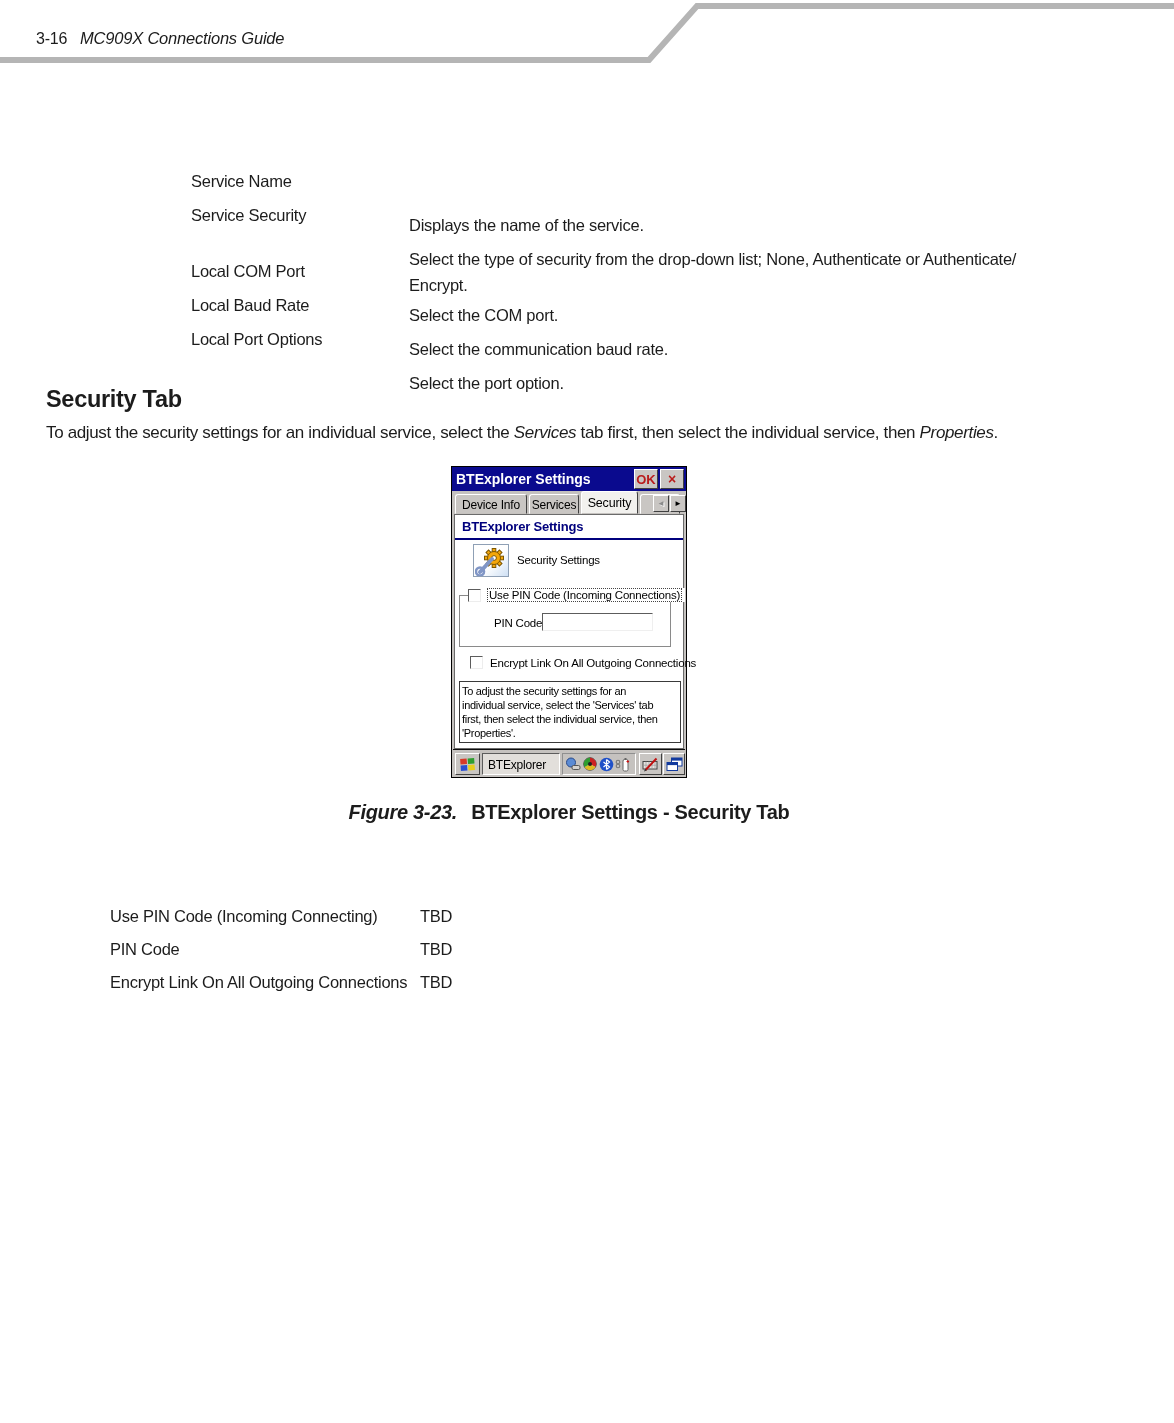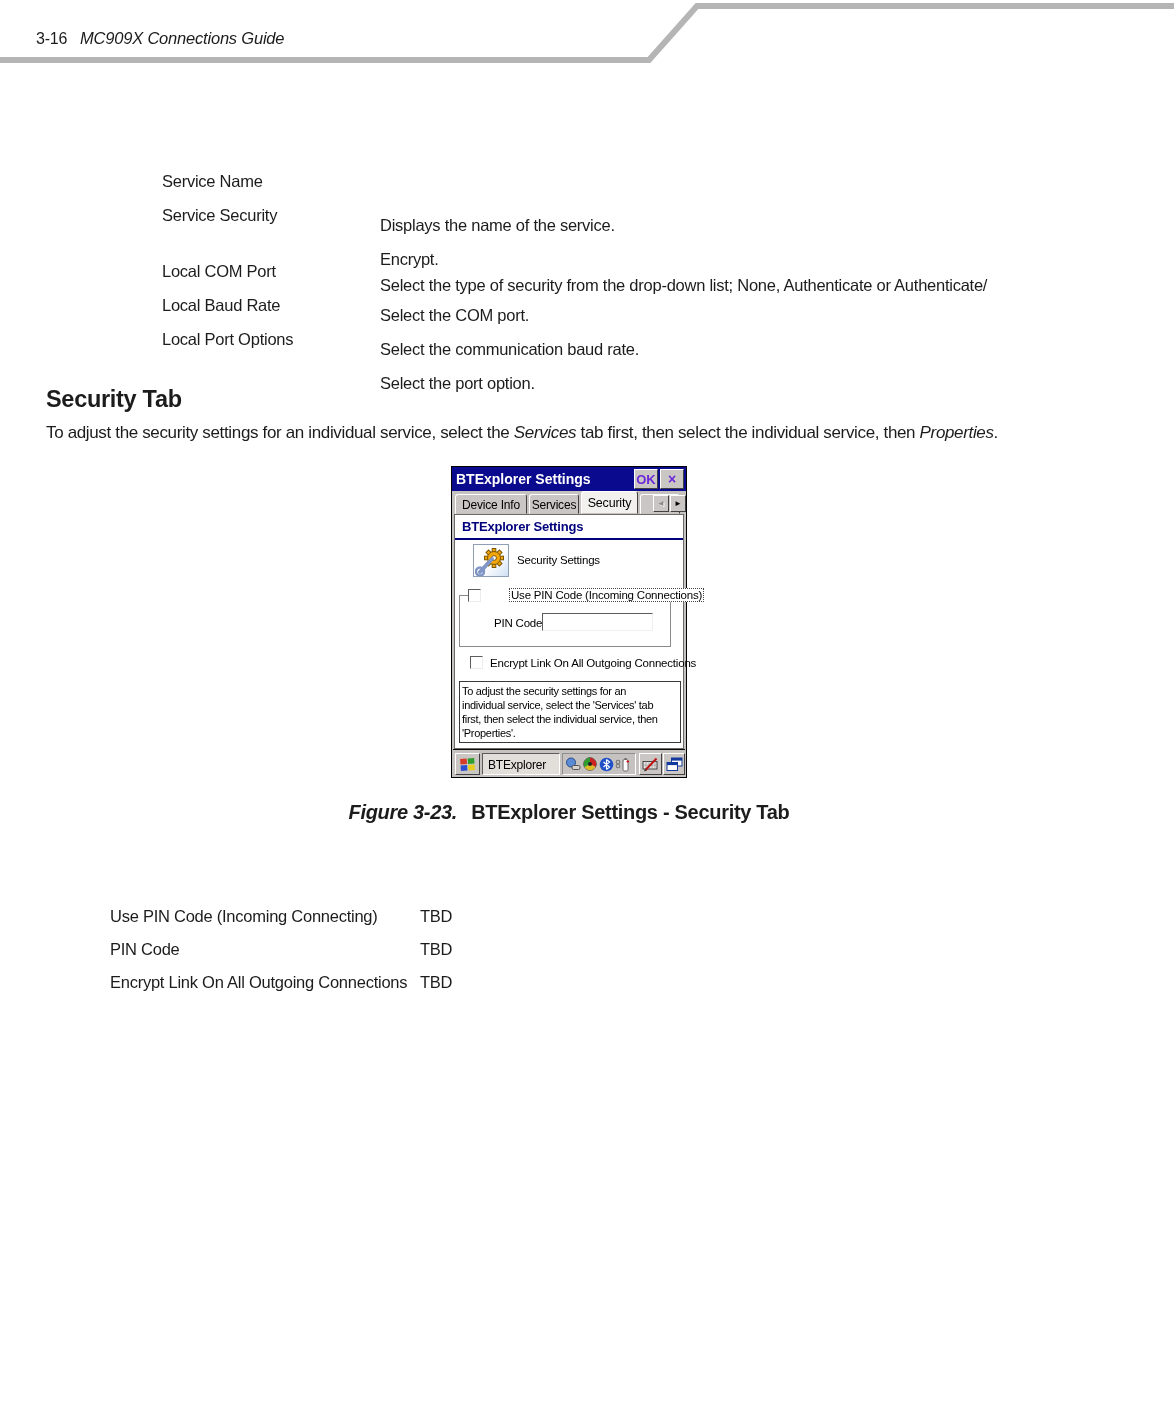--- a/index.html
+++ b/index.html
@@ -7,21 +7,21 @@
         font-family:"Liberation Sans",sans-serif;color:#1c1c1c;}
 
   
   .hdr-num{position:absolute;left:36px;top:30px;font-size:16px;letter-spacing:-0.2px;}
   .hdr-title{position:absolute;left:80px;top:29px;font-size:16.5px;font-style:italic;letter-spacing:-0.2px;}
   .swoosh{position:absolute;left:0;top:0;}
 
   
   .svc{position:absolute;left:162px;top:168px;width:960px;font-size:16.5px;letter-spacing:-0.25px;line-height:26px;}
   .svc-row{position:absolute;display:flex;width:960px;}
-  .svc-row .lbl{flex:0 0 218px;}
+  .svc-row .lbl{flex:0 0 218px;margin-left:29px;}
   .svc-row .desc{flex:1 1 auto;margin-top:44px;}
 
   
   .sec-head{position:absolute;left:46px;top:386px;font-size:23.5px;font-weight:bold;letter-spacing:-0.3px;}
   .sec-intro{position:absolute;left:46px;top:423px;font-size:17px;letter-spacing:-0.35px;white-space:nowrap;line-height:20px;}
   .sec-intro .it{font-style:italic;}
 
   
   .fig-cap{position:absolute;left:46px;top:801px;width:1046px;text-align:center;
            font-size:20px;font-weight:bold;letter-spacing:-0.3px;}
@@ -35,41 +35,41 @@
   
   .dlg{position:absolute;left:451px;top:466px;width:236px;height:312px;box-sizing:border-box;
        background:#c5c2bf;border:1px solid #000;font-size:11.5px;letter-spacing:-0.2px;color:#000;}
   .dlg *{box-sizing:border-box;}
   .raised{background:#c9c6c3;border:1px solid;border-color:#ffffff #404040 #404040 #ffffff;}
   .sunken{background:#fff;border:1px solid;border-color:#5c5c5c #efefef #efefef #5c5c5c;}
 
   .dlg-title{position:absolute;top:0;left:0;width:234px;height:24px;background:#0a0a8e;}
   .dlg-title .t{position:absolute;left:4px;top:4px;color:#fff;font-weight:bold;font-size:14px;letter-spacing:0;white-space:nowrap;}
   .tbtn{position:absolute;top:2px;width:24px;height:20px;font-weight:bold;font-size:13px;line-height:17px;
-        text-align:center;padding:0;font-family:inherit;color:#6d28d9;}
+        text-align:center;padding:0;font-family:inherit;color:#b91c1c;}
   .tbtn.ok{right:28px;}
   .tbtn.x{right:2px;font-size:14px;}
 
   .tabs{position:absolute;top:24px;left:0;width:234px;height:23px;overflow:hidden;}
   .tab{position:absolute;border:1px solid;border-color:#ffffff #404040 #c5c2bf #ffffff;border-radius:3px 3px 0 0;
        background:#c9c6c3;text-align:center;font-size:12px;letter-spacing:-0.2px;padding-top:3px;top:3px;height:20px;white-space:nowrap;overflow:hidden;}
   .tab.active{top:0;height:23px;background:#f2f1ee;z-index:2;font-size:12.5px;padding-top:4px;}
   .tarrow{position:absolute;top:4px;width:16px;height:17px;z-index:3;text-align:center;
           font-size:8px;line-height:14px;padding:0;font-family:inherit;}
   .tarrow.dis{color:#8b8b8b;text-shadow:1px 1px 0 #fff;}
 
   .dlg-body{position:absolute;top:47px;left:2px;width:230px;height:235px;background:#fff;border:1px solid #6b6b6b;}
   .inner-title{position:absolute;left:7px;top:4px;font-weight:bold;font-size:13px;color:#00007d;white-space:nowrap;}
   .rule{position:absolute;left:0;top:23px;width:228px;height:2px;background:#00007d;}
   .icon-box{position:absolute;left:18px;top:29px;width:36px;height:33px;border:1px solid #8fa0b5;
             background:linear-gradient(135deg,#ffffff 55%,#cfe0f4);display:flex;align-items:center;justify-content:center;}
   .icon-caption{position:absolute;left:62px;top:39px;white-space:nowrap;}
 
   .gbox{position:absolute;left:4px;top:80px;width:212px;height:52px;border:1px solid #8a8a8a;}
-  .gbox .legend{position:absolute;left:8px;top:-8px;background:#fff;display:flex;align-items:center;padding-right:3px;gap:22px;}
+  .gbox .legend{position:absolute;left:8px;top:-8px;background:#fff;display:flex;align-items:center;padding-right:3px;}
   .cb{display:inline-block;width:13px;height:13px;background:#fff;border:1px solid;
       border-color:#5c5c5c #ededed #ededed #5c5c5c;flex:0 0 13px;}
   .gbox .glabel{margin-left:6px;border:1px dotted #444;padding:0 1px;white-space:nowrap;font-size:11.5px;}
   .pin-label{position:absolute;left:34px;top:21px;white-space:nowrap;}
   .pin-input{position:absolute;left:82px;top:17px;width:111px;height:18px;padding:1px 2px;
              font-family:inherit;font-size:11.5px;outline:none;}
 
   .enc{position:absolute;left:15px;top:141px;display:flex;align-items:center;white-space:nowrap;}
   .enc span.lab{margin-left:7px;}
 
@@ -103,22 +103,22 @@
   <div class="svc">
     <div class="svc-row" style="top:0">
       <div class="lbl">Service Name</div>
       <div class="desc">
           <div>Displays the name of the service.</div>
         </div>
     </div>
     <div class="svc-row" style="top:34px">
       <div class="lbl">Service Security</div>
       <div class="desc">
+        <div>Select the type of security from the drop-down list; None, Authenticate or Authenticate/</div>
         <div>Encrypt.</div>
-        <div>Select the type of security from the drop-down list; None, Authenticate or Authenticate/</div>
       </div>
     </div>
     <div class="svc-row" style="top:90px">
       <div class="lbl">Local COM Port</div>
       <div class="desc">
           <div>Select the COM port.</div>
         </div>
     </div>
     <div class="svc-row" style="top:124px">
       <div class="lbl">Local Baud Rate</div>

